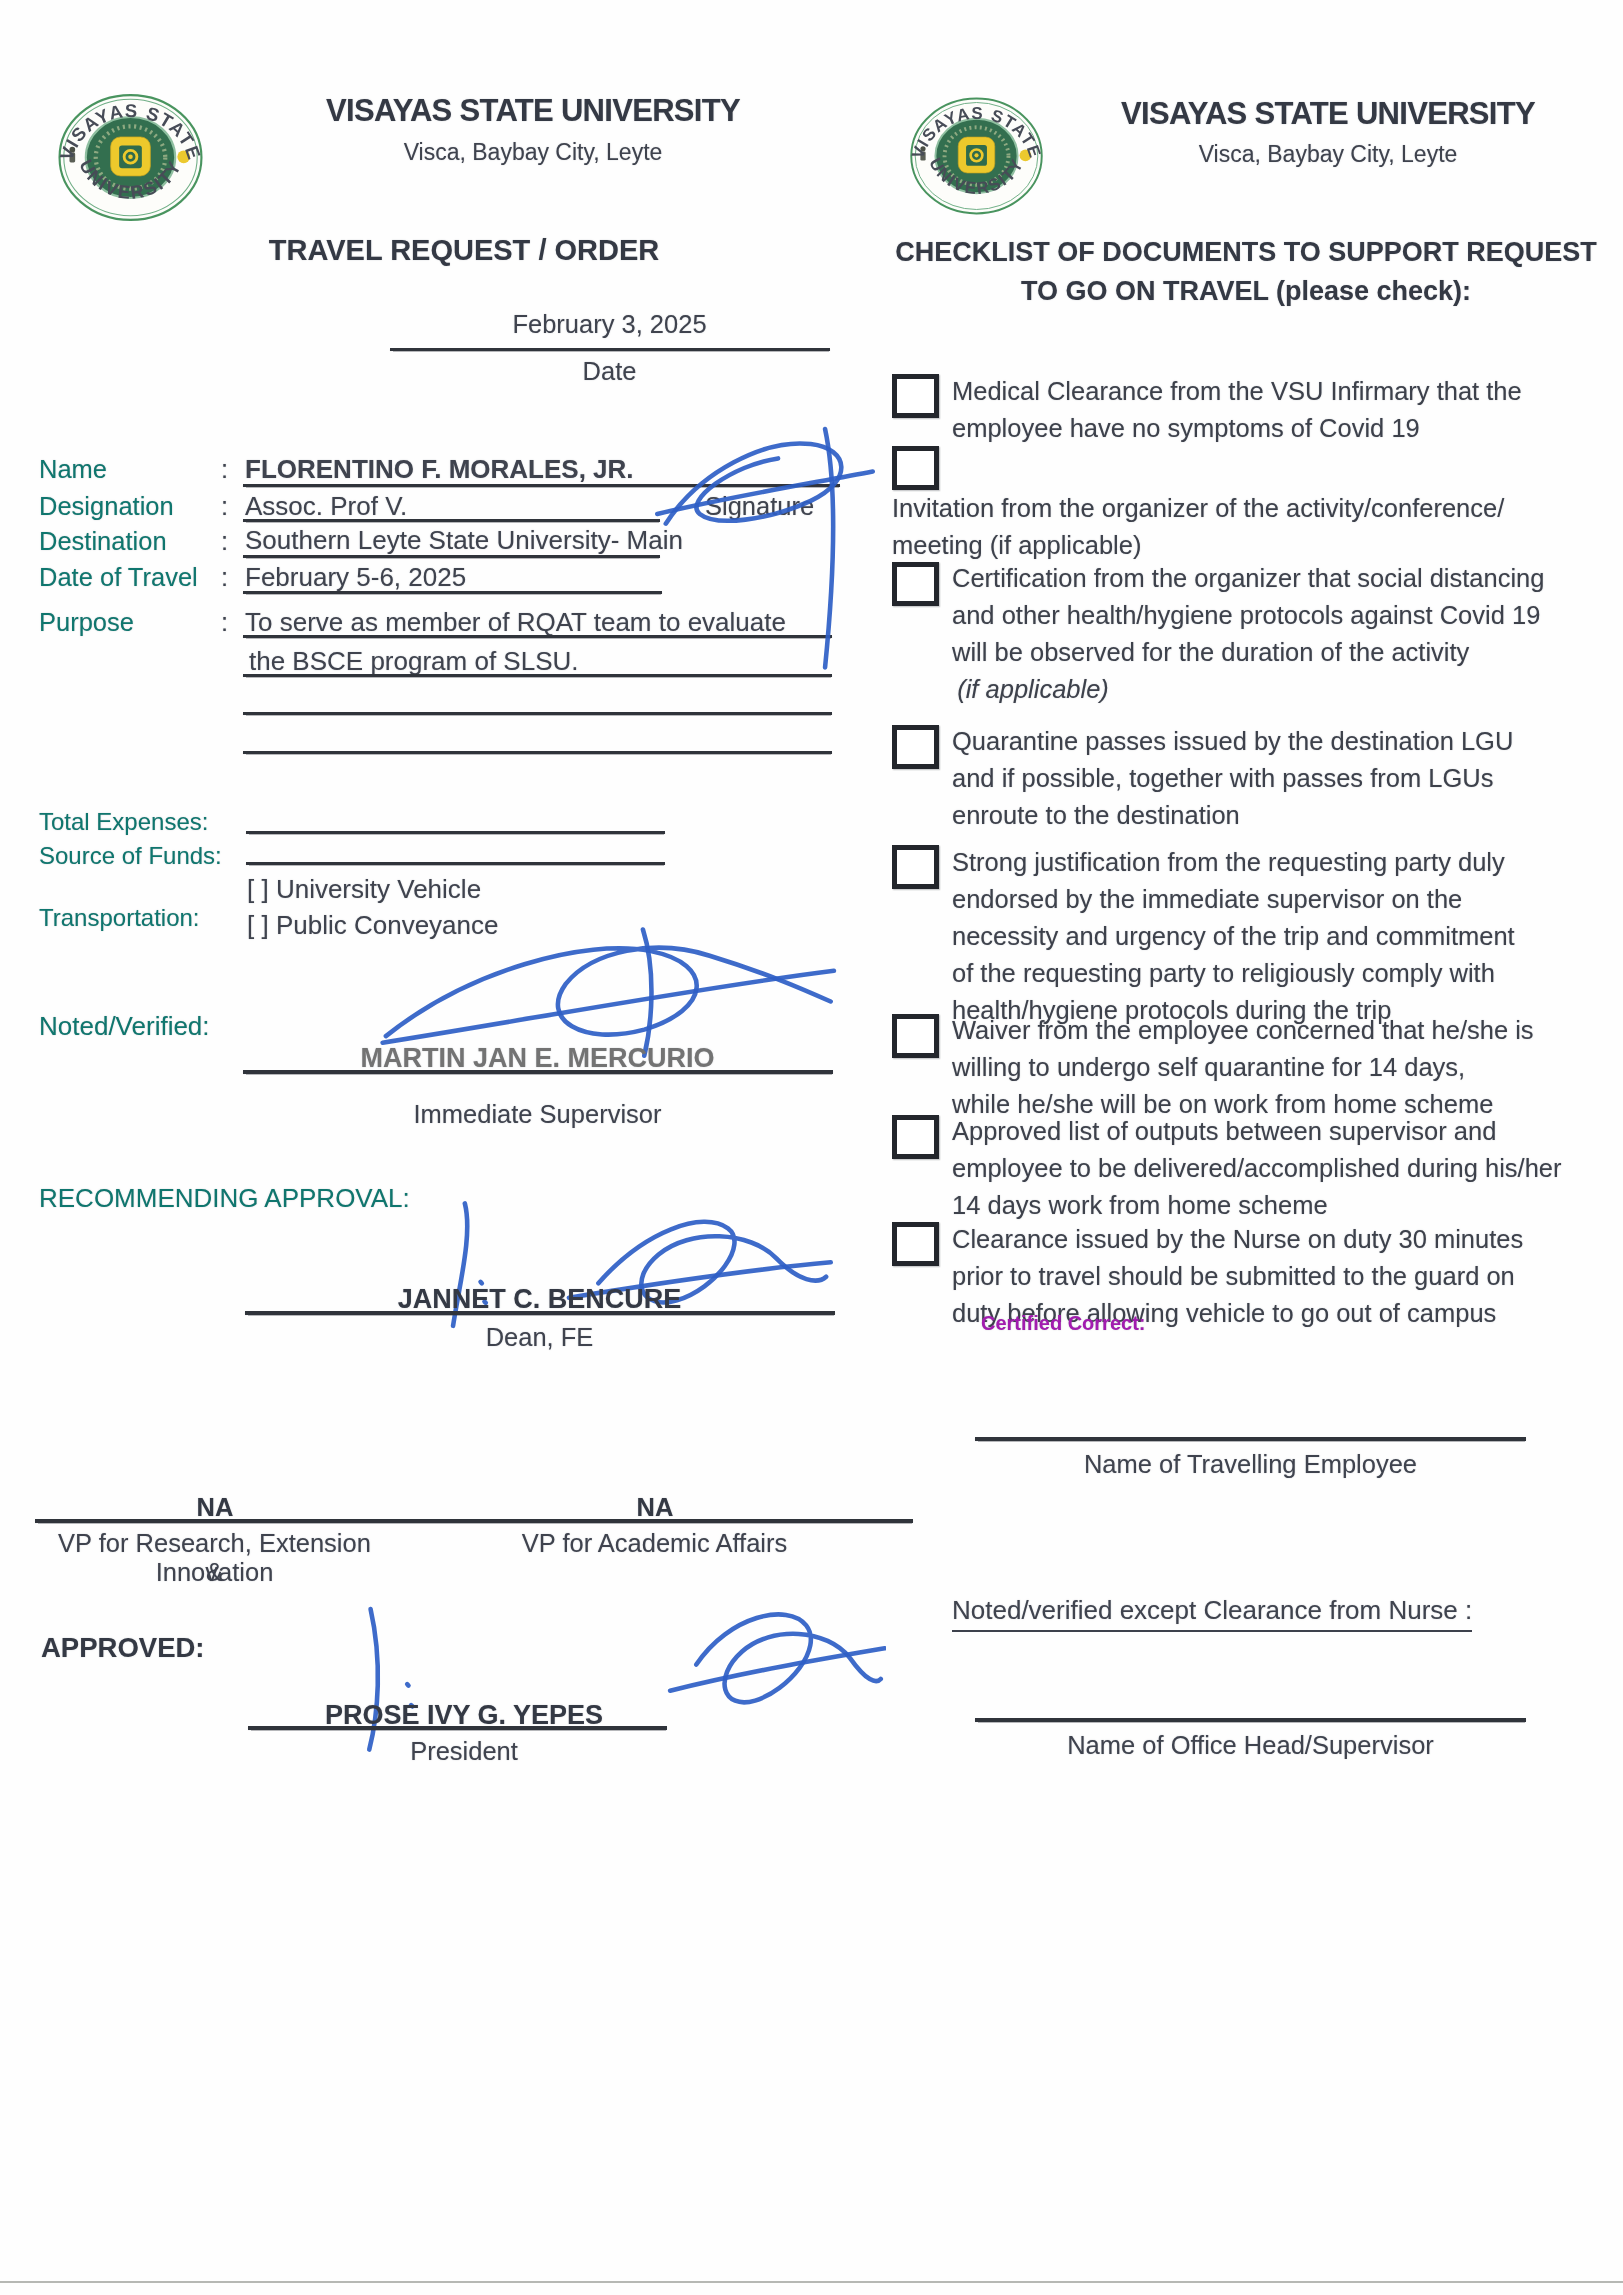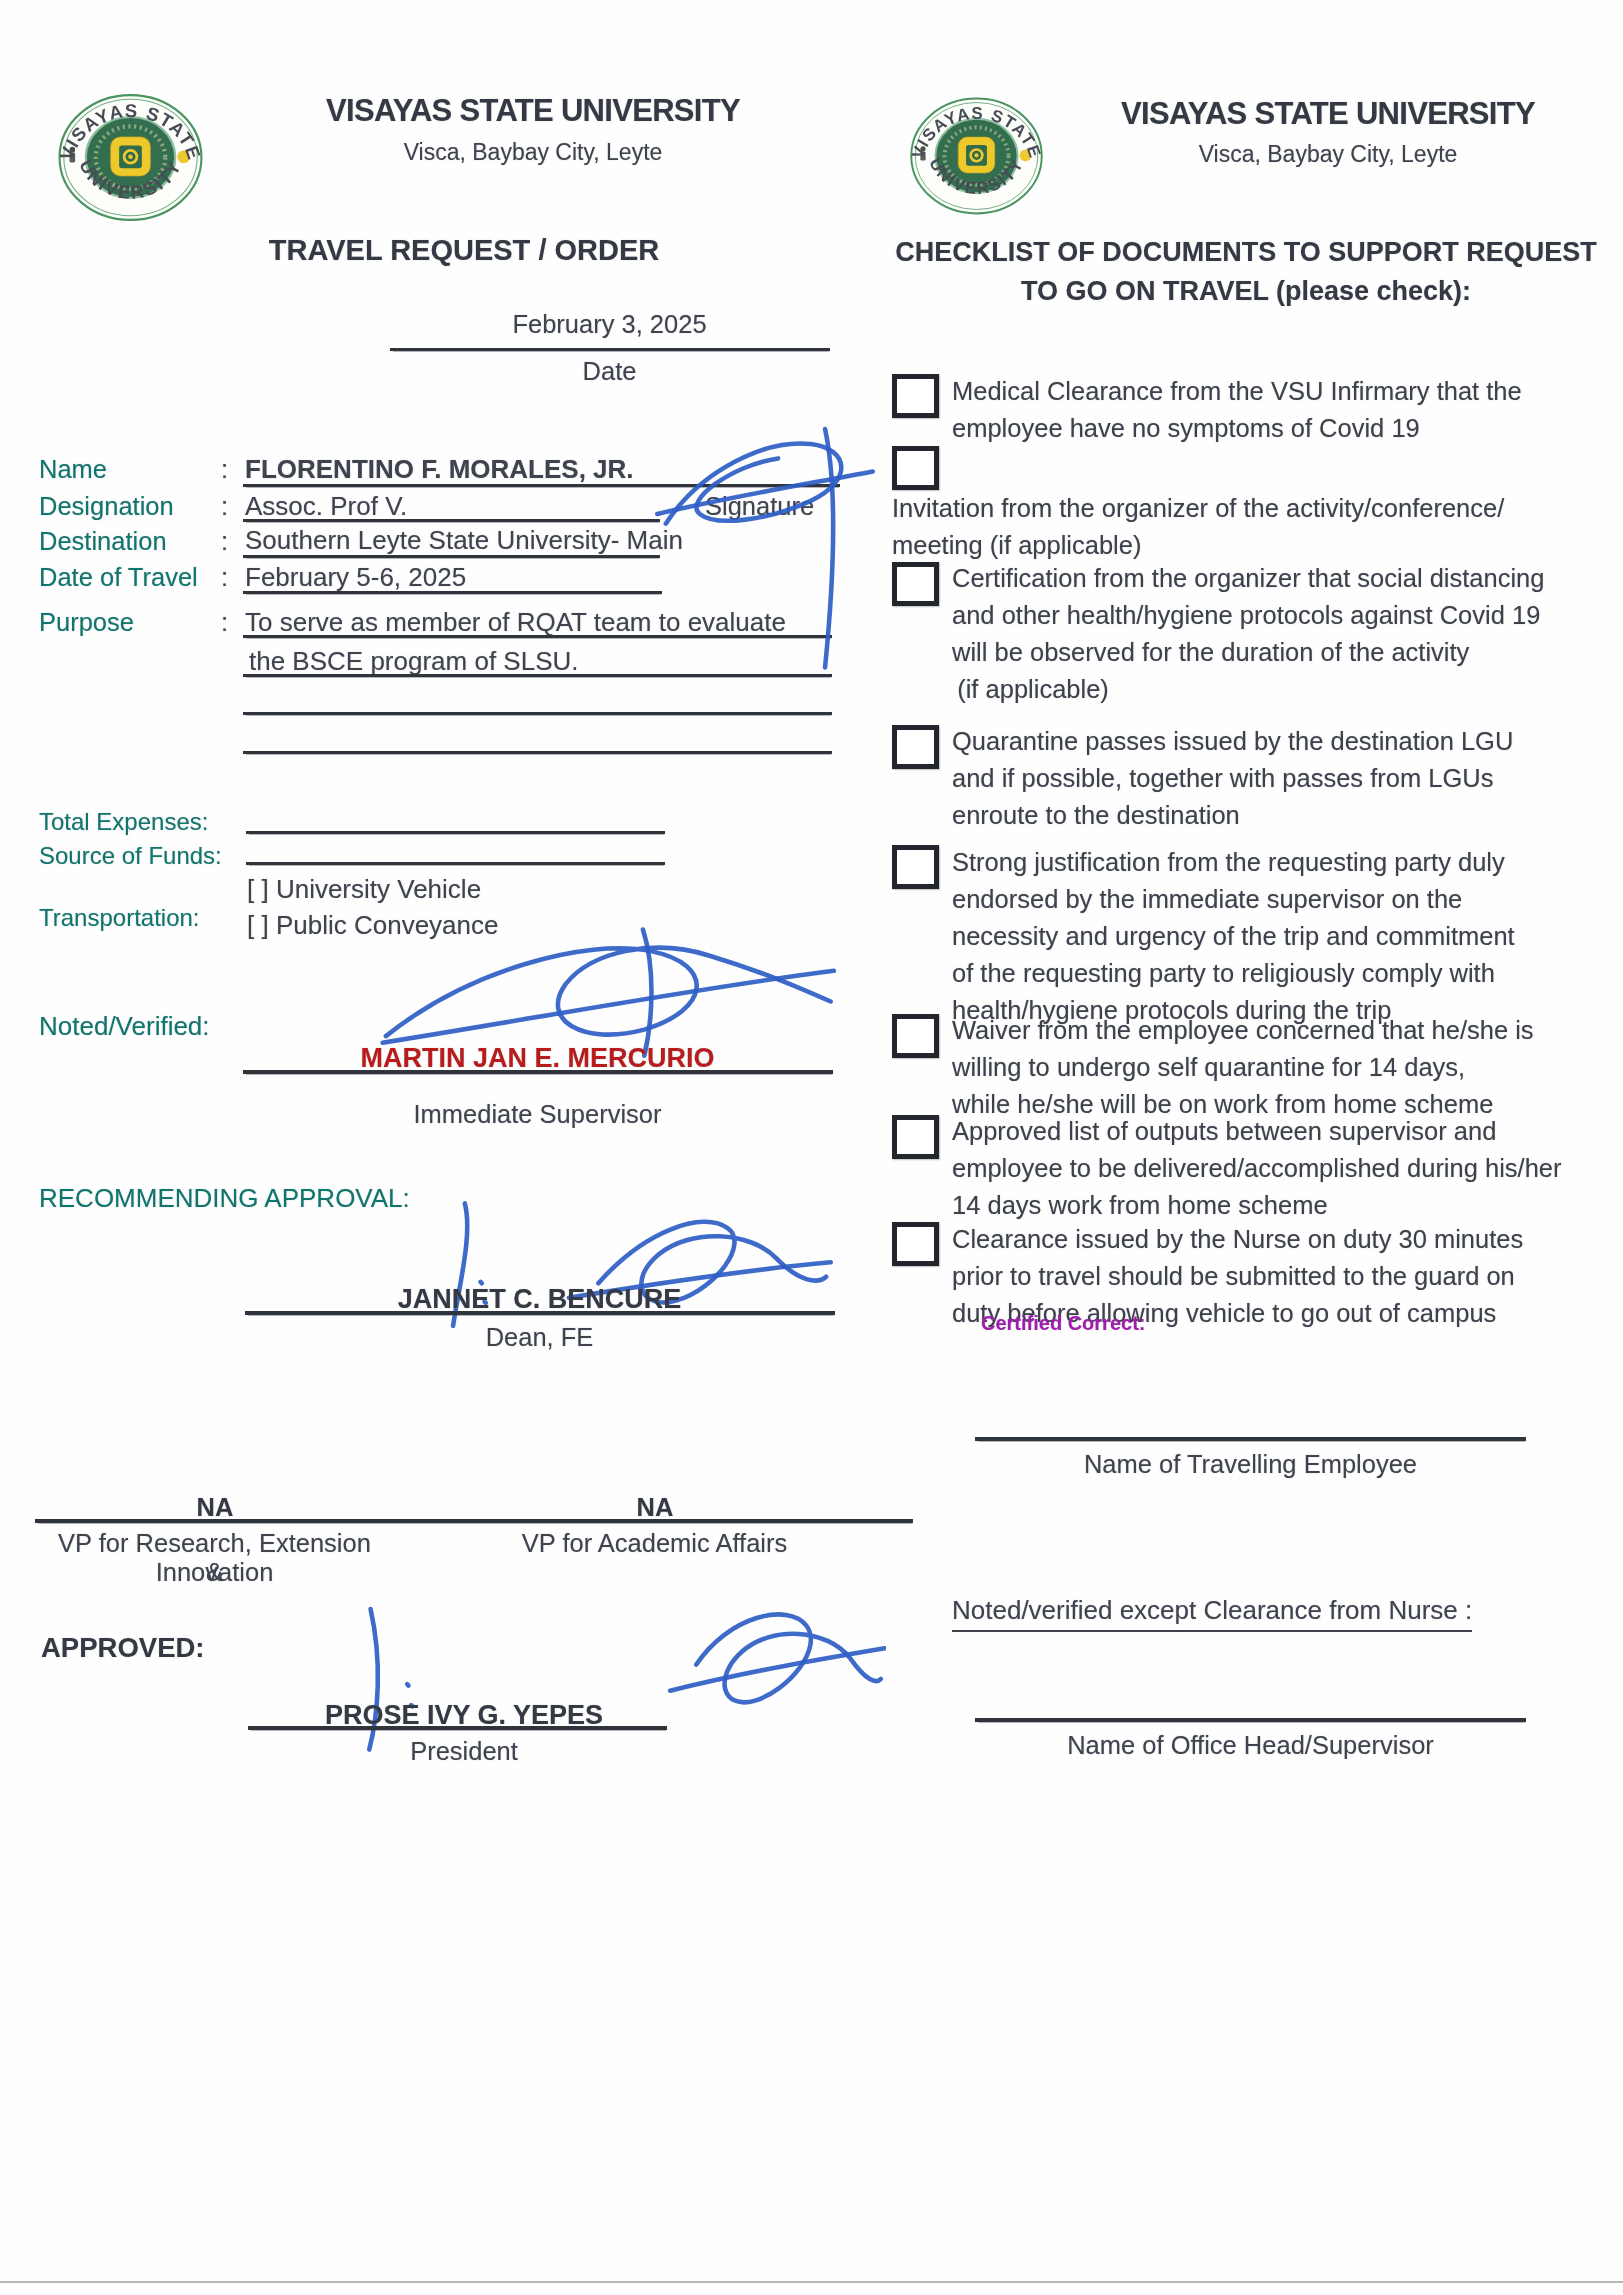--- a/index.html
+++ b/index.html
@@ -100,21 +100,21 @@
   <div class="fieldlbl scan" style="top:904px;font-size:24px;">Transportation:</div>
   <div class="abs t40 scan" style="left:247px;top:875px;">[ ] University Vehicle</div>
   <div class="abs t40 scan" style="left:247px;top:911px;">[ ] Public Conveyance</div>
 
   <div class="fieldlbl scan" style="top:1011px;font-size:26px;">Noted/Verified:</div>
   <svg class="abs sig" style="left:363px;top:915px;" width="484" height="154" viewBox="0 0 740 235">
     <path d="M35,185 C160,85 340,35 440,55 C540,75 530,145 430,175 C335,200 270,160 310,105 C350,55 445,35 530,62 C615,88 670,112 715,132"></path>
     <path d="M30,195 C250,160 520,110 720,85"></path>
     <path d="M428,22 C448,85 442,165 430,215"></path>
   </svg>
-  <div class="abs ctr b scan" style="left:243px;top:1043px;width:589px;font-size:27px;color:#b91c1c;">MARTIN JAN E. MERCURIO</div>
+  <div class="abs ctr b scan" style="left:243px;top:1043px;width:589px;font-size:27px;color:#737373;">MARTIN JAN E. MERCURIO</div>
   <div class="line" style="left:243px;top:1070px;width:590px;height:3.9px;"></div>
   <div class="abs ctr t39 scan" style="left:243px;top:1082px;width:589px;margin-top:18px;">Immediate Supervisor</div>
 
   <div class="fieldlbl scan" style="top:1183px;font-size:26px;">RECOMMENDING APPROVAL:</div>
   <svg class="abs sig" style="left:402px;top:1185px;" width="432" height="154" viewBox="0 0 660 235">
     <path d="M78,215 C88,150 108,75 96,28"></path>
     <path d="M120,148 l2,2"></path>
       <path d="M126,178 l2,2"></path>
     <path d="M300,150 C370,70 460,38 498,66 C530,90 480,158 420,176 C365,192 345,145 392,106 C440,66 532,70 572,112 C606,147 635,152 648,140"></path>
     <path d="M255,172 C390,150 540,128 655,118"></path>
@@ -188,21 +188,21 @@
         <div>Invitation from the organizer of the activity/conference/</div>
         <div>meeting (if applicable)</div>
       </div>
     </div>
     <div class="chk-item" style="margin-top:-3.3px;">
       <div class="chk-box"></div>
       <div class="chk-lines">
         <div>Certification from the organizer that social distancing</div>
         <div>and other health/hygiene protocols against Covid 19</div>
         <div>will be observed for the duration of the activity</div>
-        <div style="padding-left:5.2px;">(if applicable)</div>
+        <div style="padding-left:5.2px;font-style:italic;">(if applicable)</div>
       </div>
     </div>
     <div class="chk-item" style="margin-top:15px;">
       <div class="chk-box"></div>
       <div class="chk-lines">
         <div>Quarantine passes issued by the destination LGU</div>
         <div>and if possible, together with passes from LGUs</div>
         <div>enroute to the destination</div>
       </div>
     </div>

